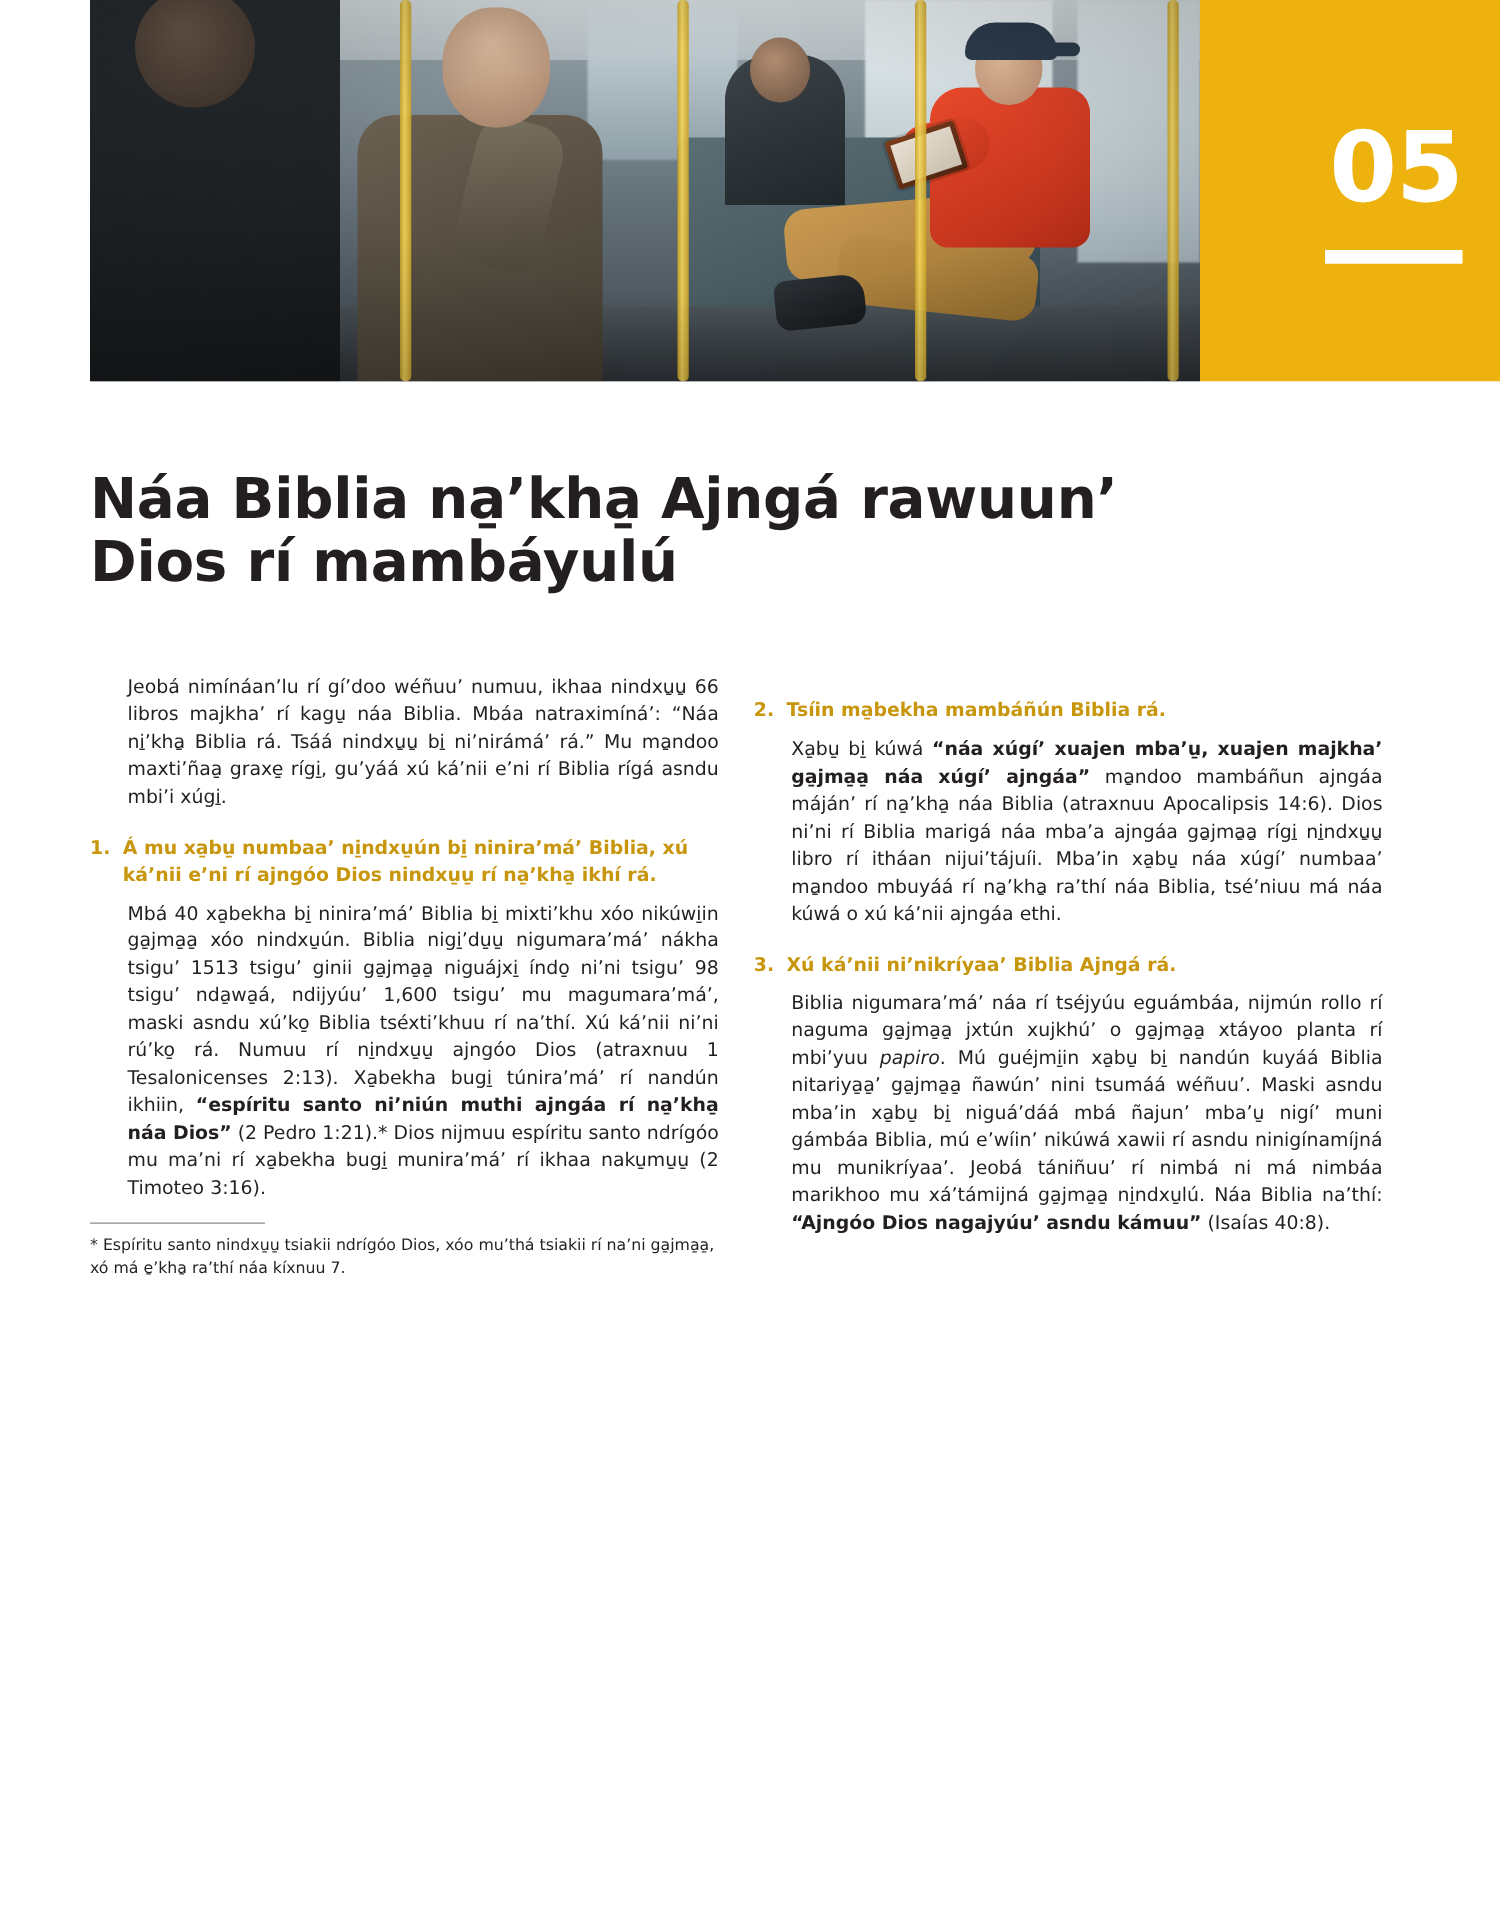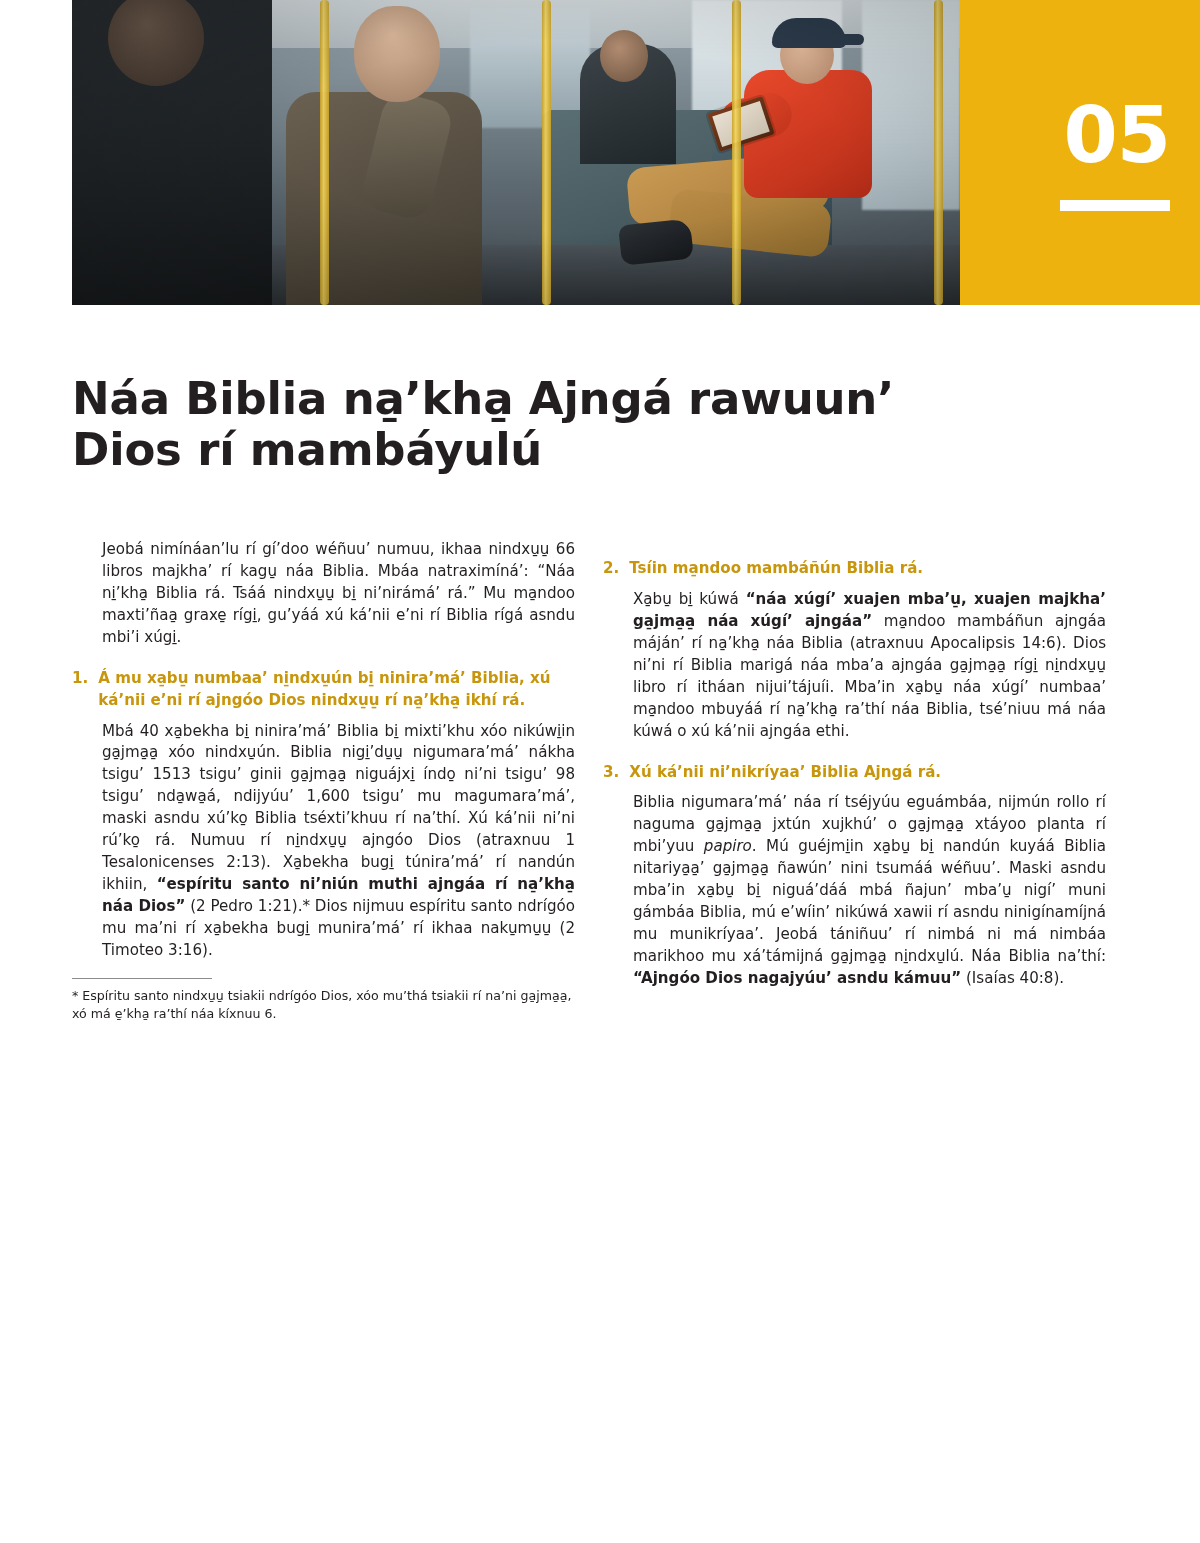--- a/index.html
+++ b/index.html
@@ -311,28 +311,28 @@
     <p class="para lead-para">Jeobá nimínáan’lu rí gí’doo wéñuu’ numuu, ikhaa nindxu̱u̱ 66 libros majkha’ rí kagu̱ náa Biblia. Mbáa natraximíná’: “Náa ni̱’kha̱ Biblia rá. Tsáá nindxu̱u̱ bi̱ ni’nirámá’ rá.” Mu ma̱ndoo maxti’ñaa̱ graxe̱ rígi̱, gu’yáá xú ká’nii e’ni rí Biblia rígá asndu mbi’i xúgi̱.</p>
 
     <div class="heading">
       <span class="hnum">1.</span>
       <span class="htext">Á mu xa̱bu̱ numbaa’ ni̱ndxu̱ún bi̱ ninira’má’ Biblia, xú ká’nii e’ni rí ajngóo Dios nindxu̱u̱ rí na̱’kha̱ ikhí rá.</span>
     </div>
 
     <p class="para lead-para">Mbá 40 xa̱bekha bi̱ ninira’má’ Biblia bi̱ mixti’khu xóo nikúwi̱in ga̱jma̱a̱ xóo nindxu̱ún. Biblia nigi̱’du̱u̱ nigumara’má’ nákha tsigu’ 1513 tsigu’ ginii ga̱jma̱a̱ niguájxi̱ índo̱ ni’ni tsigu’ 98 tsigu’ nda̱wa̱á, ndijyúu’ 1,600 tsigu’ mu magumara’má’, maski asndu xú’ko̱ Biblia tséxti’khuu rí na’thí. Xú ká’nii ni’ni rú’ko̱ rá. Numuu rí ni̱ndxu̱u̱ ajngóo Dios (atraxnuu 1 Tesalonicenses 2:13). Xa̱bekha bugi̱ túnira’má’ rí nandún ikhiin, <b>“espíritu santo ni’niún muthi ajngáa rí na̱’kha̱ náa Dios”</b> (2 Pedro 1:21).* Dios nijmuu espíritu santo ndrígóo mu ma’ni rí xa̱bekha bugi̱ munira’má’ rí ikhaa naku̱mu̱u̱ (2 Timoteo 3:16).</p>
 
     <div class="footnote-rule"></div>
-    <p class="footnote">* Espíritu santo nindxu̱u̱ tsiakii ndrígóo Dios, xóo mu’thá tsiakii rí na’ni ga̱jma̱a̱, xó má e̱’kha̱ ra’thí náa kíxnuu 6.</p>
+    <p class="footnote">* Espíritu santo nindxu̱u̱ tsiakii ndrígóo Dios, xóo mu’thá tsiakii rí na’ni ga̱jma̱a̱, xó má e̱’kha̱ ra’thí náa kíxnuu 7.</p>
   </div>
 
   <div class="col">
 
     <div class="heading">
       <span class="hnum">2.</span>
-      <span class="htext">Tsíin ma̱ndoo mambáñún Biblia rá.</span>
+      <span class="htext">Tsíin ma̱bekha mambáñún Biblia rá.</span>
     </div>
 
     <p class="para lead-para">Xa̱bu̱ bi̱ kúwá <b>“náa xúgí’ xuajen mba’u̱, xuajen majkha’ ga̱jma̱a̱ náa xúgí’ ajngáa”</b> ma̱ndoo mambáñun ajngáa máján’ rí na̱’kha̱ náa Biblia (atraxnuu Apocalipsis 14:6). Dios ni’ni rí Biblia marigá náa mba’a ajngáa ga̱jma̱a̱ rígi̱ ni̱ndxu̱u̱ libro rí itháan nijui’tájuíi. Mba’in xa̱bu̱ náa xúgí’ numbaa’ ma̱ndoo mbuyáá rí na̱’kha̱ ra’thí náa Biblia, tsé’niuu má náa kúwá o xú ká’nii ajngáa ethi.</p>
 
     <div class="heading">
       <span class="hnum">3.</span>
       <span class="htext">Xú ká’nii ni’nikríyaa’ Biblia Ajngá rá.</span>
     </div>
 
     <p class="para lead-para">Biblia nigumara’má’ náa rí tséjyúu eguámbáa, nijmún rollo rí naguma ga̱jma̱a̱ jxtún xujkhú’ o ga̱jma̱a̱ xtáyoo planta rí mbi’yuu <i>papiro</i>. Mú guéjmi̱in xa̱bu̱ bi̱ nandún kuyáá Biblia nitariya̱a̱’ ga̱jma̱a̱ ñawún’ nini tsumáá wéñuu’. Maski asndu mba’in xa̱bu̱ bi̱ niguá’dáá mbá ñajun’ mba’u̱ nigí’ muni gámbáa Biblia, mú e’wíin’ nikúwá xawii rí asndu ninigínamíjná mu munikríyaa’. Jeobá tániñuu’ rí nimbá ni má nimbáa marikhoo mu xá’támijná ga̱jma̱a̱ ni̱ndxu̱lú. Náa Biblia na’thí: <b>“Ajngóo Dios nagajyúu’ asndu kámuu”</b> (Isaías 40:8).</p>

